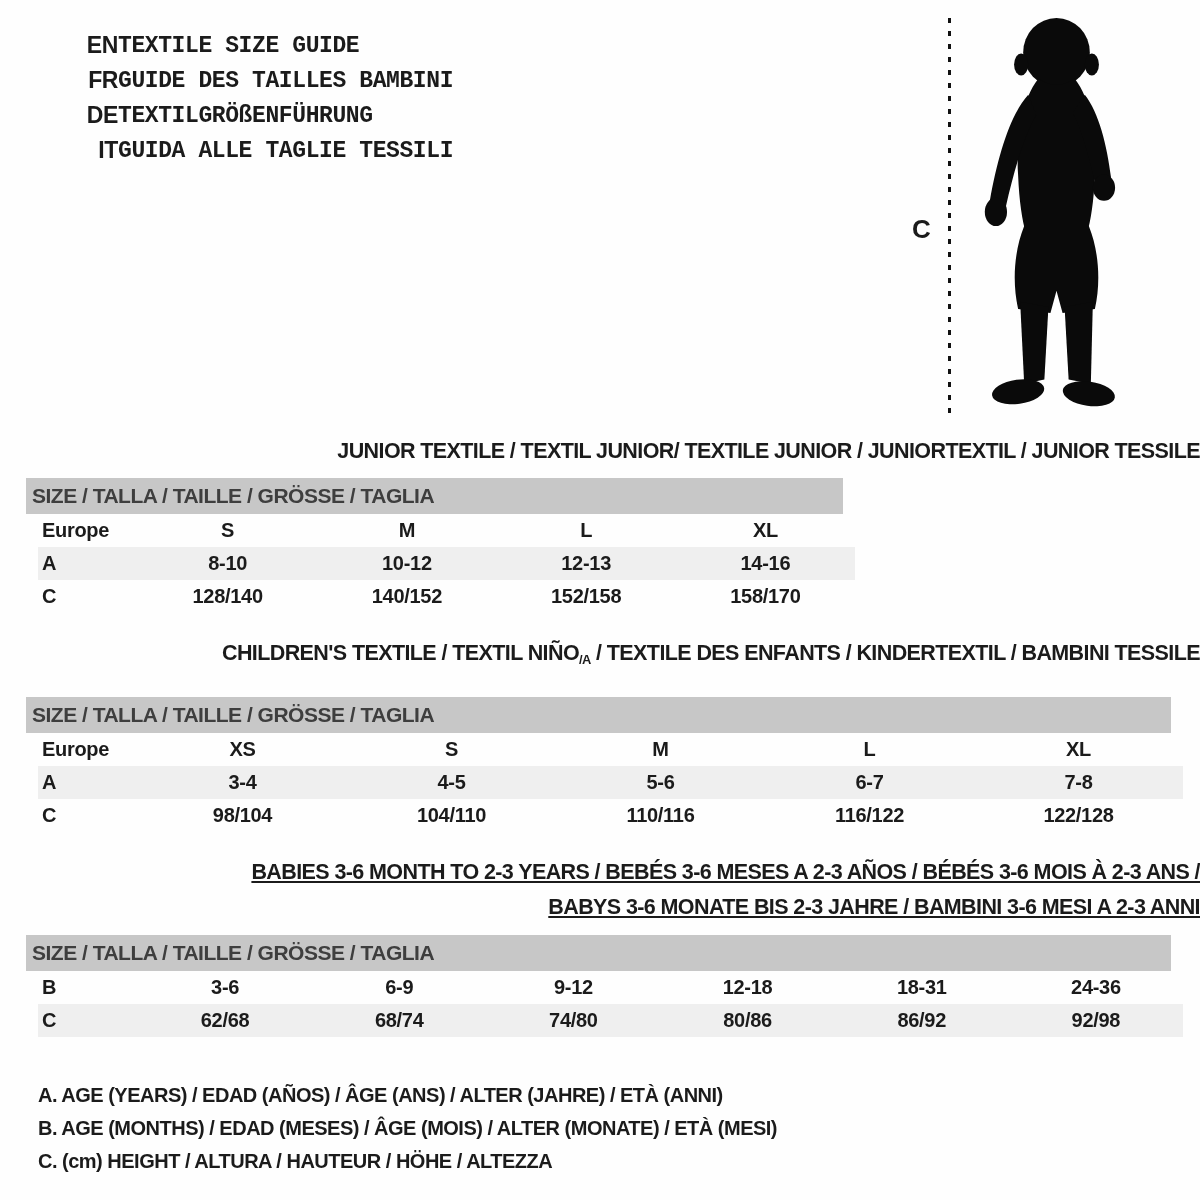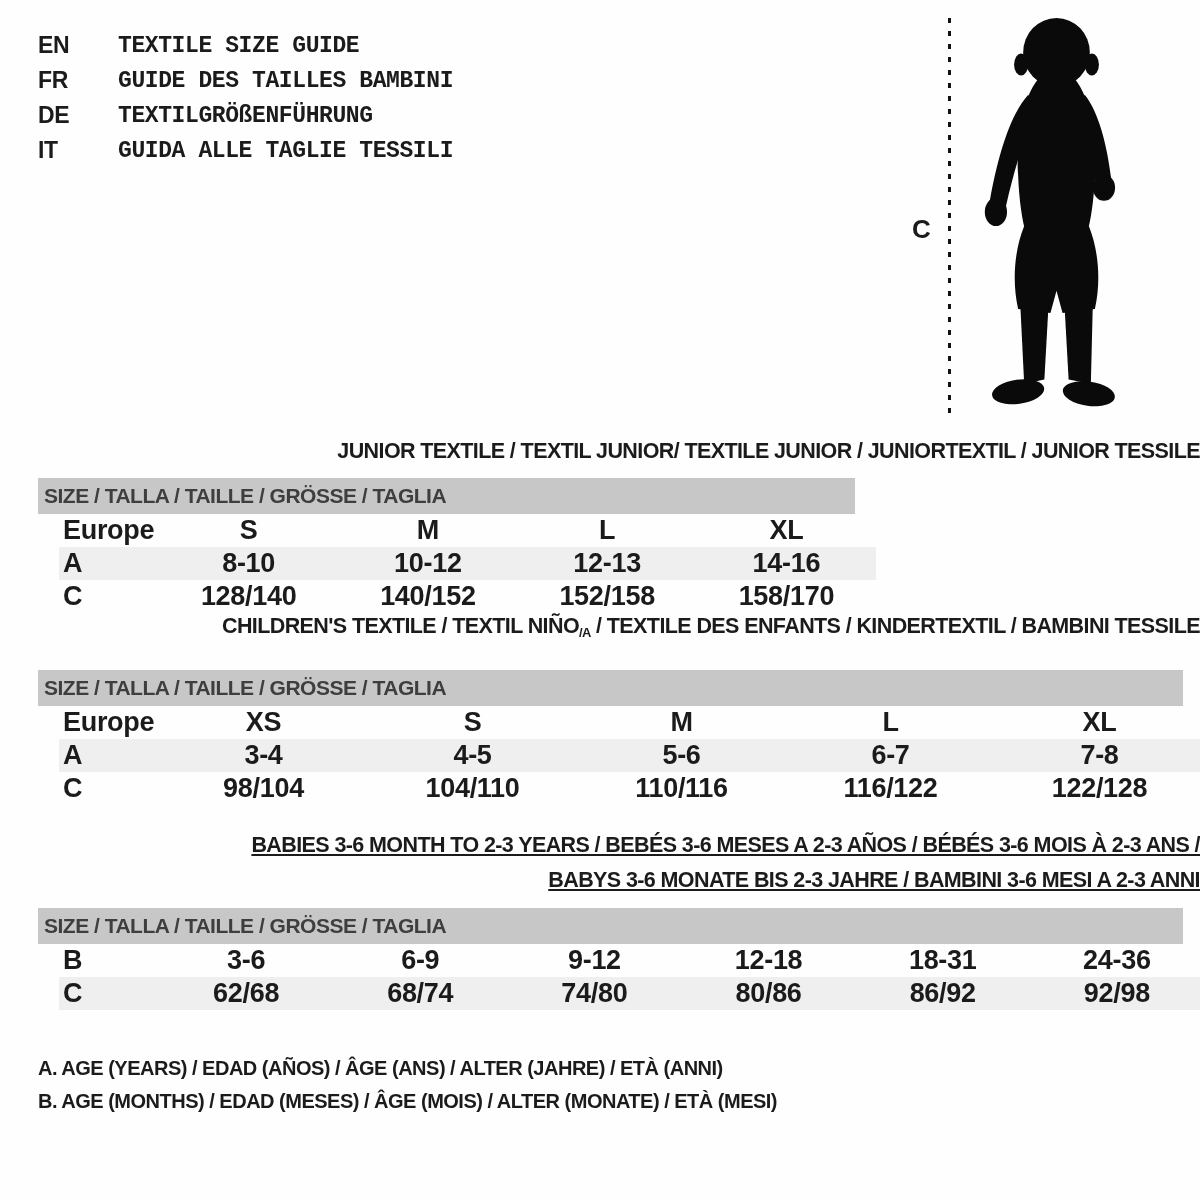--- a/index.html
+++ b/index.html
@@ -10,57 +10,57 @@
     height: 1200px;
     background: #fefefe;
     overflow: hidden;
     font-family: "Liberation Sans", "DejaVu Sans", sans-serif;
     font-weight: 700;
     font-stretch: condensed;
     color: #1b1b1b;
   }
 
   
-  .top { position: relative; height: 430px; }
+  .top { position: relative; height: 430px; text-align: right; }
   .languages { position: absolute; left: 38px; top: 28px; }
   .lang-row { display: flex; height: 35px; align-items: center; font-size: 23px; letter-spacing: -0.4px; }
   .lang-code { width: 80px; }
   .lang-label { white-space: nowrap; font-family: Liberation Mono, monospace; }
 
   .figure { position: absolute; left: 908px; top: 14px; width: 245px; height: 404px; }
   .c-label { position: absolute; left: 4px; top: 200px; font-size: 26px; }
   .dash-line {
     position: absolute; left: 40px; top: 4px; bottom: 2px; width: 3px;
     background: repeating-linear-gradient(to bottom, #111 0 5px, transparent 5px 13px);
   }
   .figure svg { position: absolute; left: 58px; top: 0; width: 180px; height: 404px; }
 
   
   .stitle {
     margin-left: 38px; font-size: 21.5px; letter-spacing: -0.6px; white-space: nowrap; line-height: 26px; text-align: right;
   }
   .stitle .sub { font-size: 0.6em; vertical-align: -0.3em; }
   .mt-junior-title { margin-top: 8px; }
-  .mt-children-title { }
+  .mt-children-title { margin-top: 27px; }
   .mt-babies-title { margin-top: 23px; }
   .babies-title-line { line-height: 35px; text-decoration: underline; }
 
   .size-bar {
-    margin-left: 38px; margin-top: 14px; height: 36px; line-height: 36px;
+    margin-left: 26px; margin-top: 14px; height: 36px; line-height: 36px;
     background: #c7c7c7; color: #3e3e3e; font-size: 21px; padding-left: 6px;
     letter-spacing: -0.5px;
   }
   .size-bar.mt-lg { margin-top: 24px; }
   .size-bar.mt-sm { margin-top: 10px; }
   .w-junior { width: 817px; }
   .w-wide  { width: 1145px; }
 
   table.sizes {
-    margin-left: 59px; border-collapse: collapse; table-layout: fixed;
-    font-size: 27px; letter-spacing: -0.3px;
+    margin-left: 38px; border-collapse: collapse; table-layout: fixed;
+    font-size: 20px; letter-spacing: -0.3px;
   }
   table.sizes td { height: 33px; text-align: center; white-space: nowrap; overflow: hidden; }
   table.sizes td.lbl { width: 100px; text-align: left; padding-left: 4px; }
   tr.alt { background: #efefef; }
 
   
   .legend { margin: 42px 0 0 38px; font-size: 20px; line-height: 33px; letter-spacing: -0.5px; }
   .legend div { white-space: nowrap; }
 </style>
 </head>
@@ -198,15 +198,16 @@
         <td>86/92</td>
         <td>92/98</td>
       </tr>
     </tbody>
       </table>
   </section>
 
   <footer class="legend">
     <div>A. AGE (YEARS) / EDAD (AÑOS) / ÂGE (ANS) / ALTER (JAHRE) / ETÀ (ANNI)</div>
     <div>B. AGE (MONTHS) / EDAD (MESES) / ÂGE (MOIS) / ALTER (MONATE) / ETÀ (MESI)</div>
+    <div>C. (cm) HEIGHT / ALTURA / HAUTEUR / HÖHE / ALTEZZA</div>
   </footer>
 
 </div>
 
 </body></html>

